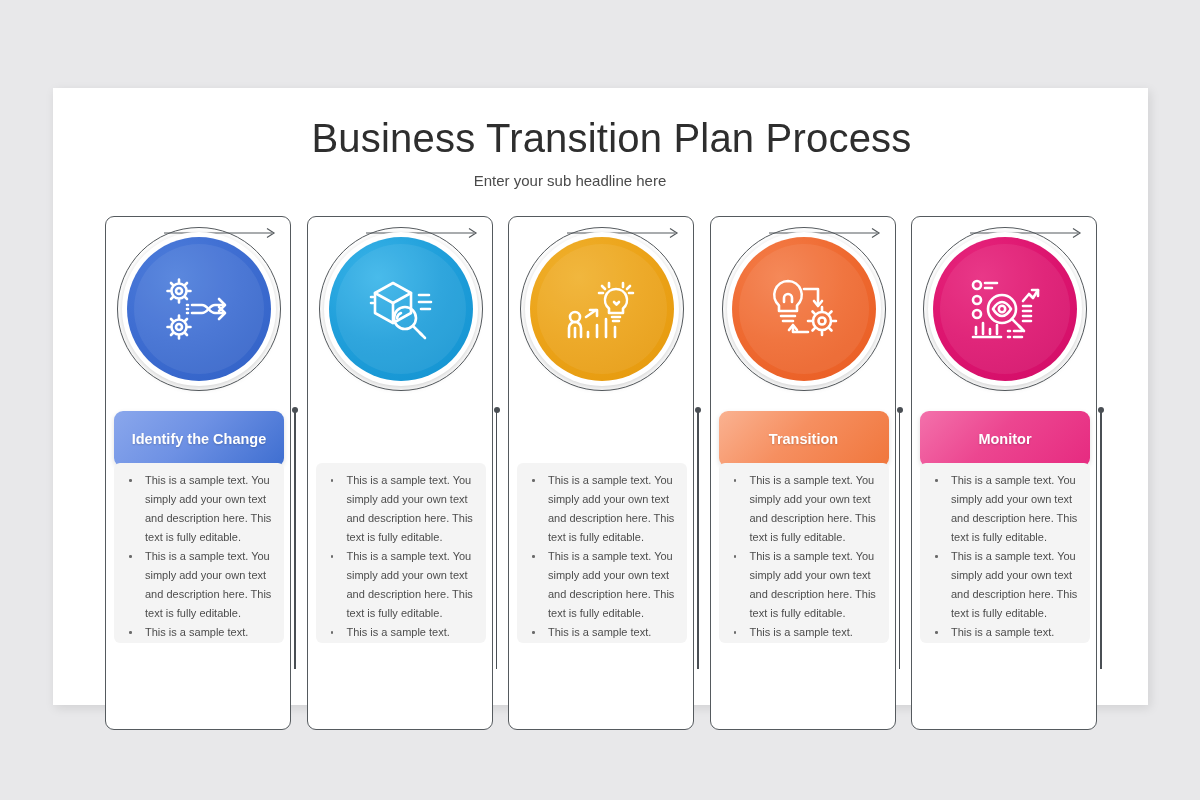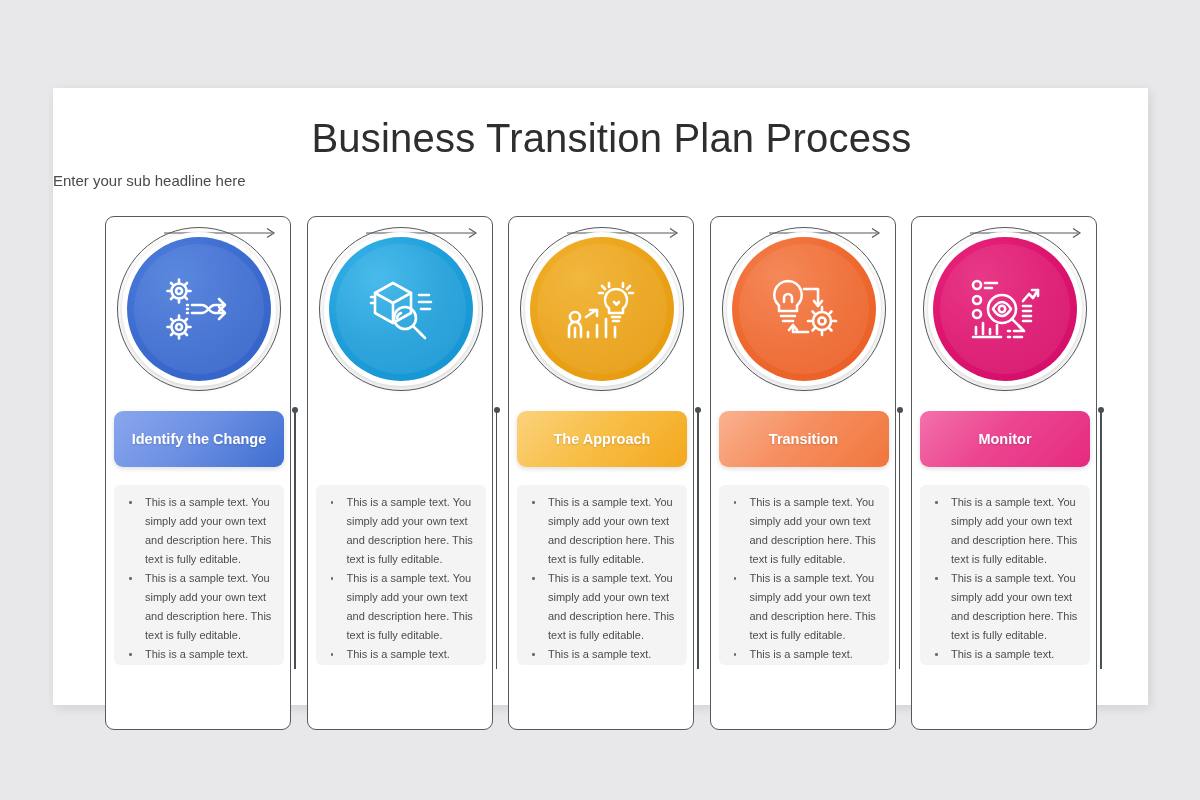--- a/index.html
+++ b/index.html
@@ -36,20 +36,21 @@
     font-weight: 400;
     color: #2e2e2e;
     letter-spacing: 0.2px;
     padding-left: 11px;
   }
   .subtitle {
     position: absolute;
     left: 0;
     top: 84px;
     width: 1034px;
+    text-align: center;
     font-size: 15px;
     font-weight: 400;
     color: #4a4a4a;
   }
 
   
   .cards {
     position: absolute;
     left: 52px;
     top: 128px;
@@ -177,21 +178,21 @@
     top: 5px;
     width: 1.3px;
     height: 257px;
     background: #4a4f54;
   }
 
   
   .body-panel {
     position: absolute;
     left: 8px;
-    top: 268px;
+    top: 246px;
     width: 170px;
     height: 180px;
     background: #f4f4f4;
     border-radius: 6px;
     padding: 8px 6px 6px 4px;
     box-sizing: border-box;
   }
   .bullets {
     margin: 0;
     padding: 0;
@@ -333,23 +334,20 @@
               <path d="M4 62v-9a6 6 0 0 1 12 0v9"></path>
               <path d="M10 53v9"></path>
               <path d="M23 57v5M32 50v12M41 44v18M50 52v10"></path>
               <path d="M21 42l10-7"></path>
               <path d="M25 35h7v6"></path>
             </g>
           </svg>
         </div>
       </div>
 
-      <div class="banner" style="background:linear-gradient(135deg,#fbd27c 0%,#f8bf49 45%,#f3a81c 100%);">
-        <span class="banner-label">The Approach</span>
-      </div>
 
       <div class="pin">
         <div class="pin-dot"></div>
         <div class="pin-line"></div>
       </div>
 
       <div class="body-panel">
         <ul class="bullets">
           <li>This is a sample text. You simply add your own text and description here. This text is fully editable.</li>
           <li>This is a sample text. You simply add your own text and description here. This text is fully editable.</li>

